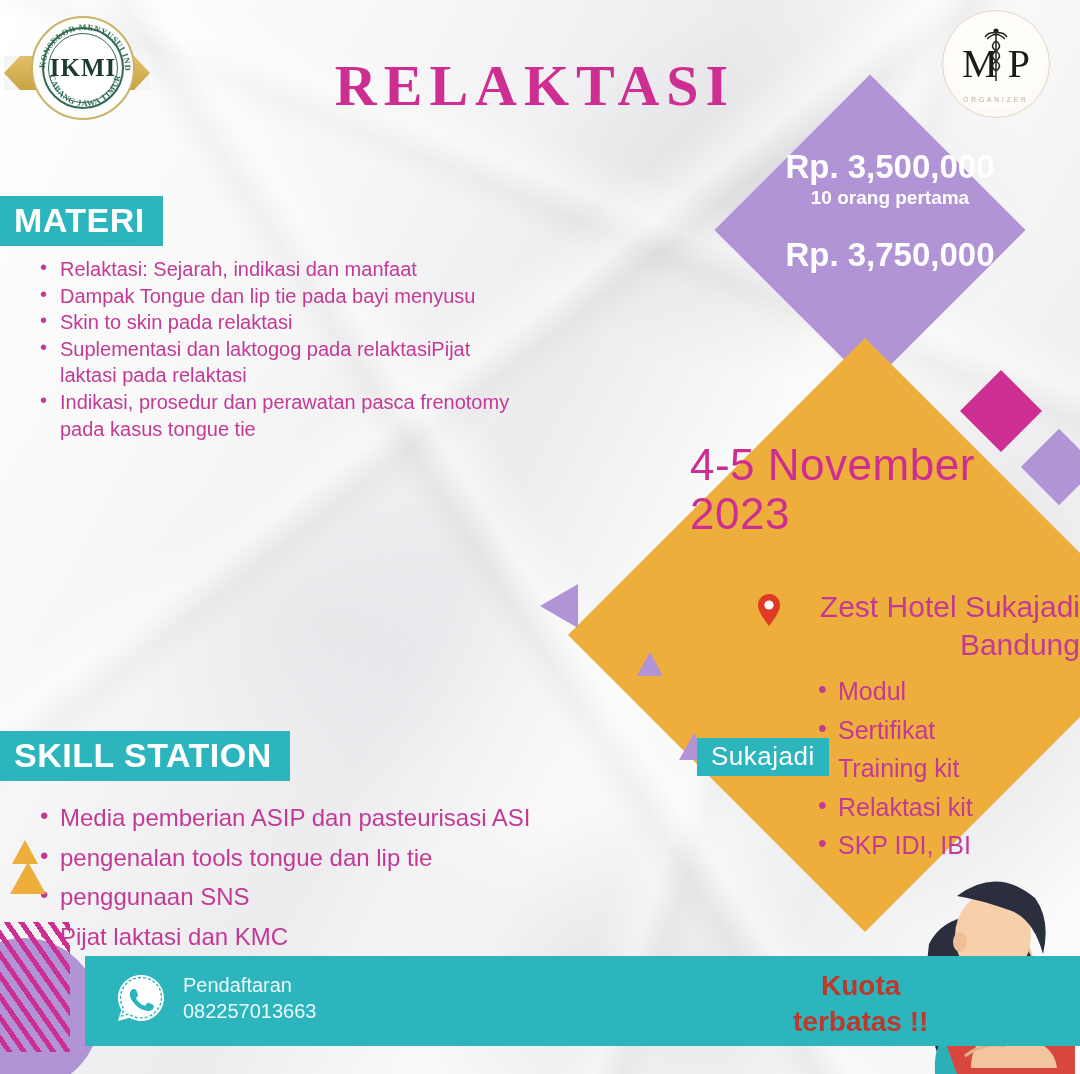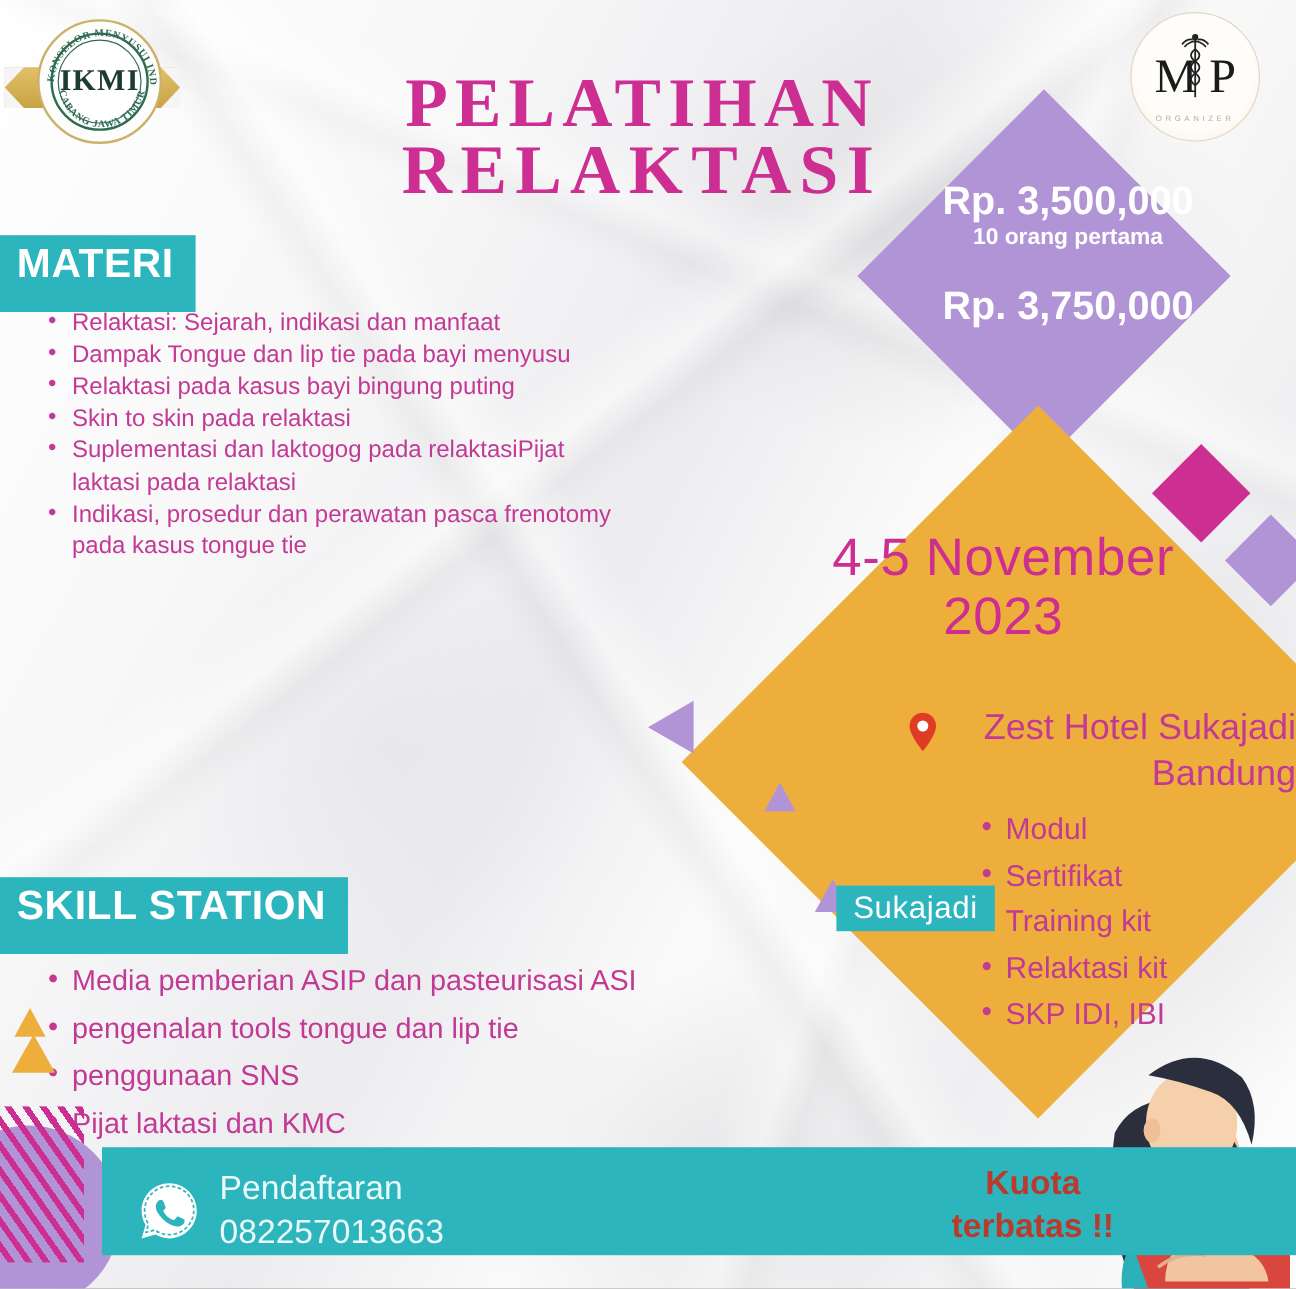--- a/index.html
+++ b/index.html
@@ -51,21 +51,21 @@
      letter-spacing:3px; color:#b9ab96; }
 
   
   .title{ position:absolute; left:300px; top:58px; width:470px; text-align:center;
      font-family:"Liberation Serif", serif; font-weight:700; color:#cc2e92;
      font-size:58px; line-height:.96; letter-spacing:6px; }
   .title .l2{ letter-spacing:7px; }
 
   
   .badge{ position:absolute; background:#2cb5bd; color:#fff; font-weight:700;
-     padding:7px 18px 23px 20px; font-size:34px; letter-spacing:.5px; line-height:1; }
+     padding:7px 18px 9px 20px; font-size:34px; letter-spacing:.5px; line-height:1; }
   .badge-materi{ left:0; top:196px; padding-left:14px; }
   .badge-skill{ left:0; top:731px; padding-left:14px; }
   .badge-fasilitas{ left:697px; top:738px; font-size:26px; font-weight:400; padding:5px 14px 7px 14px; z-index:7;}
 
   
   .list{ position:absolute; color:#c23a95; }
   .list li{ list-style:none; position:relative; padding-left:20px; }
   .list li:before{ content:"•"; position:absolute; left:0; top:-2px; font-size:1em; }
   .list-materi{ left:40px; top:256px; width:478px; font-size:20px; line-height:1.33; }
   .list-skill{ left:40px; top:798px; width:600px; font-size:24px; line-height:1.65; }
@@ -78,21 +78,21 @@
   .sq-magenta{ left:972px; top:382px; width:58px; height:58px; background:#cc2e92; }
   .sq-lilac{ left:1032px; top:440px; width:54px; height:54px; background:#b194d6; }
 
   .dia-text{ position:absolute; z-index:5; text-align:center; color:#fff; }
   .htm-box{ left:760px; top:140px; width:260px; }
   .htm-title{ font-size:46px; font-weight:700; letter-spacing:1px; }
   .htm-p1{ font-size:33px; font-weight:700; margin-top:8px; }
   .htm-note{ font-size:19px; font-weight:700; margin-top:1px; }
   .htm-p2{ font-size:33px; font-weight:700; margin-top:27px; }
 
-  .date-box{ position:absolute; z-index:5; left:656px; top:440px; width:360px; text-align:center;
+  .date-box{ position:absolute; z-index:5; left:690px; top:440px; width:360px; text-align:left;
      color:#cc2e92; font-size:44px; line-height:1.12; letter-spacing:.5px; }
   .venue{ position:absolute; z-index:6; left:735px; top:588px; width:345px; text-align:right;
      color:#c23a95; font-size:30px; line-height:1.28; }
   .pin{ position:absolute; left:22px; top:6px; width:24px; height:32px; }
 
   
   .tri{ position:absolute; width:0; height:0; }
   .tri-a{ left:540px; top:584px; border-top:22px solid transparent; border-bottom:22px solid transparent;
           border-right:38px solid #b194d6; }
   .tri-b{ left:637px; top:652px; border-left:13px solid transparent; border-right:13px solid transparent;
@@ -110,21 +110,21 @@
   .stripes{ position:absolute; left:-52px; top:922px; width:122px; height:130px; overflow:hidden;
      background:repeating-linear-gradient(55deg, #cc2e92 0 5px, rgba(0,0,0,0) 5px 12px); }
 
   
   .mom{ position:absolute; right:0; bottom:0; width:215px; height:250px; }
 
   
   .footer{ position:absolute; left:85px; top:956px; right:0; height:90px; background:#2cb5bd; z-index:4; }
   .f-wa{ position:absolute; left:115px; top:972px; z-index:6; display:flex; align-items:center; gap:16px; }
   .f-ig{ position:absolute; left:548px; top:975px; z-index:6; display:flex; align-items:center; gap:14px; }
-  .f-text{ color:#eafafb; font-size:28px; line-height:1.32; }
+  .f-text{ color:#eafafb; font-size:20px; line-height:1.32; }
   .f-handle{ color:#f2fcfd; font-size:29px; }
   .kuota{ position:absolute; left:793px; top:968px; z-index:6; color:#bb3a2b; font-weight:700;
      font-size:28px; line-height:1.3; text-align:center; }
 </style>
 </head>
 <body>
 
 <div class="poster">
   <div class="paper-tex"></div>
 
@@ -155,21 +155,20 @@
         <path d="M4 10 q4 -5 9 -4"></path>
         <path d="M26 10 q-4 -5 -9 -4"></path>
       </g>
       <circle cx="15" cy="4" r="2.6" fill="#222"></circle>
     </svg>
     <div class="mp-letters">MP</div>
     <div class="mp-sub">ORGANIZER</div>
   </div>
 
   <div class="title">
-    <div class="l1">PELATIHAN</div>
     <div class="l2">RELAKTASI</div>
   </div>
 
   <div class="dia dia-purple"></div>
   <div class="dia-text htm-box">
     <div class="htm-p1">Rp. 3,500,000</div>
     <div class="htm-note">10 orang pertama</div>
     <div class="htm-p2">Rp. 3,750,000</div>
   </div>
 
@@ -195,21 +194,20 @@
     <div>Bandung</div>
   </div>
 
   <div class="badge badge-materi">MATERI</div>
   <div class="badge badge-skill">SKILL STATION</div>
   <div class="badge badge-fasilitas">Sukajadi</div>
 
   <ul class="list list-materi">
     <li>Relaktasi: Sejarah, indikasi dan manfaat</li>
     <li>Dampak Tongue dan lip tie pada bayi menyusu</li>
-    <li>Relaktasi pada kasus bayi bingung puting</li>
     <li>Skin to skin pada relaktasi</li>
     <li>Suplementasi dan laktogog pada relaktasiPijat laktasi pada relaktasi</li>
     <li>Indikasi, prosedur dan perawatan pasca frenotomy pada kasus tongue tie</li>
   </ul>
 
   <ul class="list list-skill">
     <li>Media pemberian ASIP dan pasteurisasi ASI</li>
     <li>pengenalan tools tongue dan lip tie</li>
     <li>penggunaan SNS</li>
     <li>Pijat laktasi dan KMC</li>

